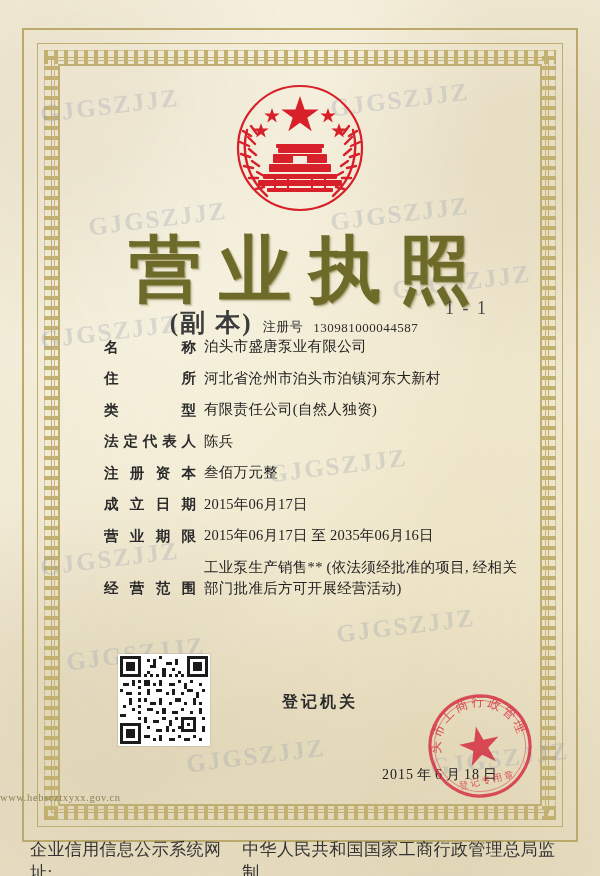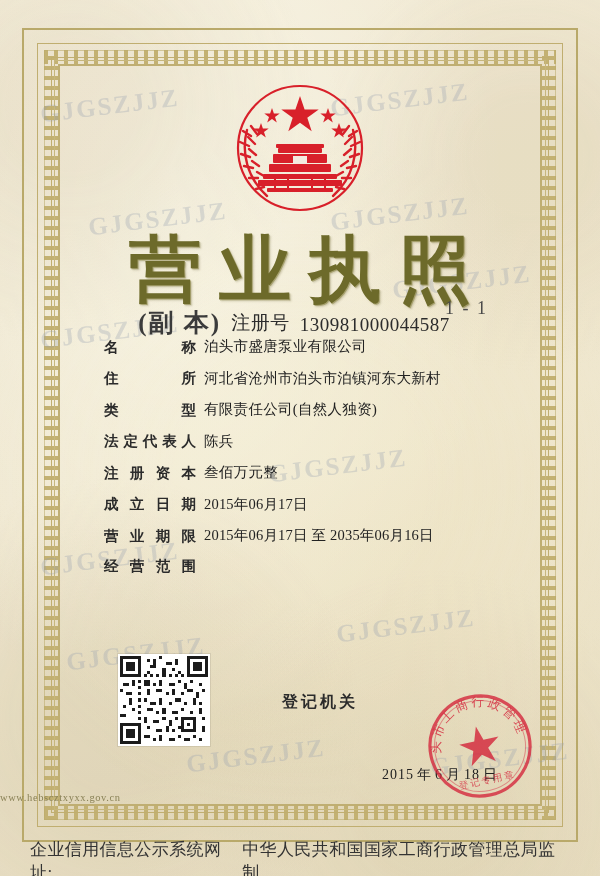--- a/index.html
+++ b/index.html
@@ -141,21 +141,21 @@
   }
   .sub-main {
     font-family: "Liberation Serif", serif;
     font-size: 25px;
     font-weight: 700;
     color: #3b3b3b;
     letter-spacing: 2px;
   }
   .reg-no {
     font-family: "Liberation Serif", serif;
-    font-size: 19px;
+    font-size: 13px;
     color: #2c2c2c;
     letter-spacing: .5px;
     padding-bottom: 3px;
   }
   .copy-index {
     position: absolute;
     right: 112px;
     top: 272px;
     font-family: "Liberation Serif", serif;
     font-size: 18px;
@@ -365,20 +365,21 @@
     <div class="field-row">
       <div class="field-label">成立日期</div>
       <div class="field-value num">2015年06月17日</div>
     </div>
     <div class="field-row">
       <div class="field-label">营业期限</div>
       <div class="field-value num">2015年06月17日 至 2035年06月16日</div>
     </div>
     <div class="field-row">
       <div class="field-label">经营范围</div>
+      <div class="field-value">工业泵生产销售** (依法须经批准的项目, 经相关部门批准后方可开展经营活动)</div>
     </div>
   </div>
 
   <svg class="qr" viewBox="0 0 29 29" shape-rendering="crispEdges">
     <rect width="29" height="29" fill="#ffffff"></rect>
     <g fill="#1b1b1b">
 
       <rect x="0" y="0" width="7" height="1"></rect>
         <rect x="0" y="6" width="7" height="1"></rect>
       <rect x="0" y="0" width="1" height="7"></rect>

